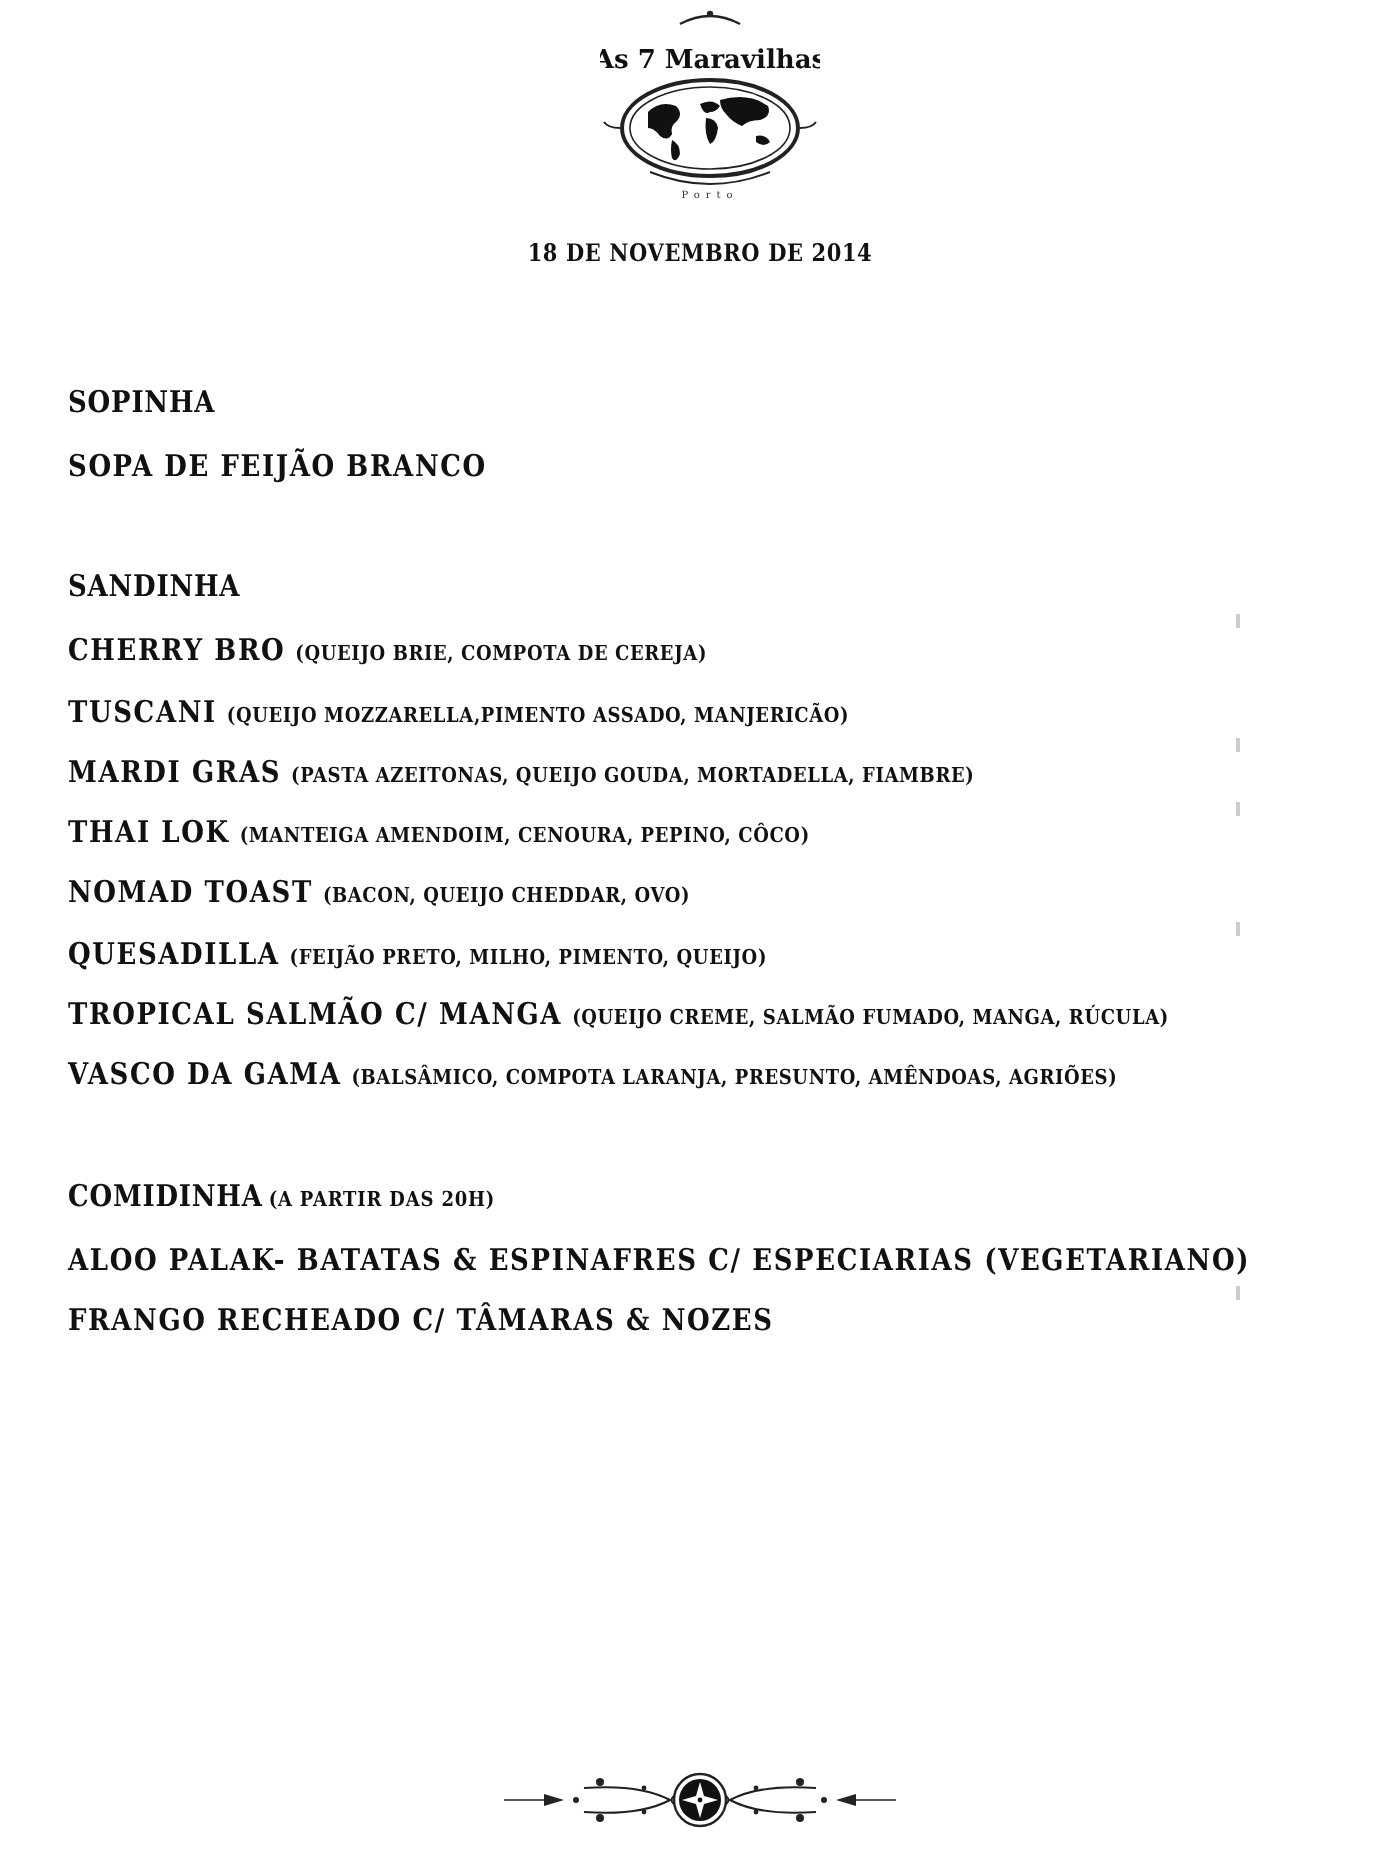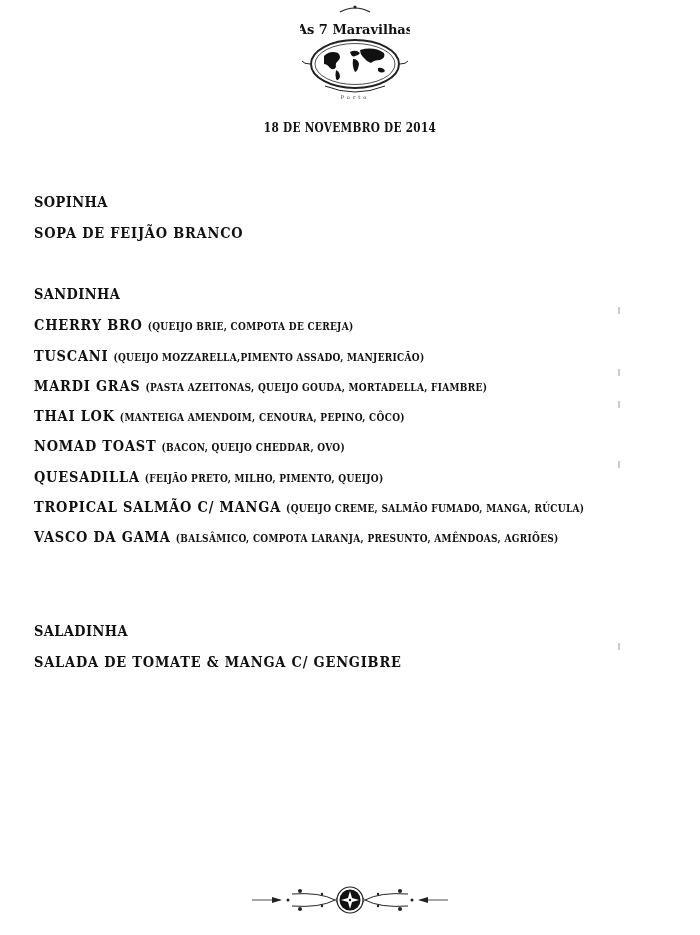--- a/index.html
+++ b/index.html
@@ -53,25 +53,26 @@
     <div class="item"><span class="item-name">CHERRY BRO</span><span class="item-desc">(QUEIJO BRIE, COMPOTA DE CEREJA)</span></div>
     <div class="item"><span class="item-name">TUSCANI</span><span class="item-desc">(QUEIJO MOZZARELLA,PIMENTO ASSADO, MANJERICÃO)</span></div>
     <div class="item"><span class="item-name">MARDI GRAS</span><span class="item-desc">(PASTA AZEITONAS, QUEIJO GOUDA, MORTADELLA, FIAMBRE)</span></div>
     <div class="item"><span class="item-name">THAI LOK</span><span class="item-desc">(MANTEIGA AMENDOIM, CENOURA, PEPINO, CÔCO)</span></div>
     <div class="item"><span class="item-name">NOMAD TOAST</span><span class="item-desc">(BACON, QUEIJO CHEDDAR, OVO)</span></div>
     <div class="item"><span class="item-name">QUESADILLA</span><span class="item-desc">(FEIJÃO PRETO, MILHO, PIMENTO, QUEIJO)</span></div>
     <div class="item"><span class="item-name">TROPICAL SALMÃO C/ MANGA</span><span class="item-desc">(QUEIJO CREME, SALMÃO FUMADO, MANGA, RÚCULA)</span></div>
     <div class="item"><span class="item-name">VASCO DA GAMA</span><span class="item-desc">(BALSÂMICO, COMPOTA LARANJA, PRESUNTO, AMÊNDOAS, AGRIÕES)</span></div>
   </div>
   <div class="gap"></div>
+  <div class="section">
+    <div class="sec-title"><span>COMIDINHA</span><span class="sec-note">(A PARTIR DAS 20H)</span></div>
+    <div class="item"><span class="item-name">ALOO PALAK- BATATAS &amp; ESPINAFRES C/ ESPECIARIAS  (VEGETARIANO)</span></div>
+    <div class="item"><span class="item-name">FRANGO RECHEADO C/ TÂMARAS &amp; NOZES</span></div>
+  </div>
   <div class="gap"></div>
-  <div class="section">
-    <div class="sec-title"><span>SALADINHA</span></div>
-    <div class="item"><span class="item-name">SALADA DE TOMATE &amp; MANGA C/ GENGIBRE</span></div>
-  </div>
   <div class="gap"></div>
 </div>
 
 <div class="edge-mark" style="top:307px"></div>
 <div class="edge-mark" style="top:369px"></div>
 <div class="edge-mark" style="top:401px"></div>
 <div class="edge-mark" style="top:461px"></div>
 <div class="edge-mark" style="top:643px"></div>
 
 <svg class="ornament" viewBox="0 0 200 40">

